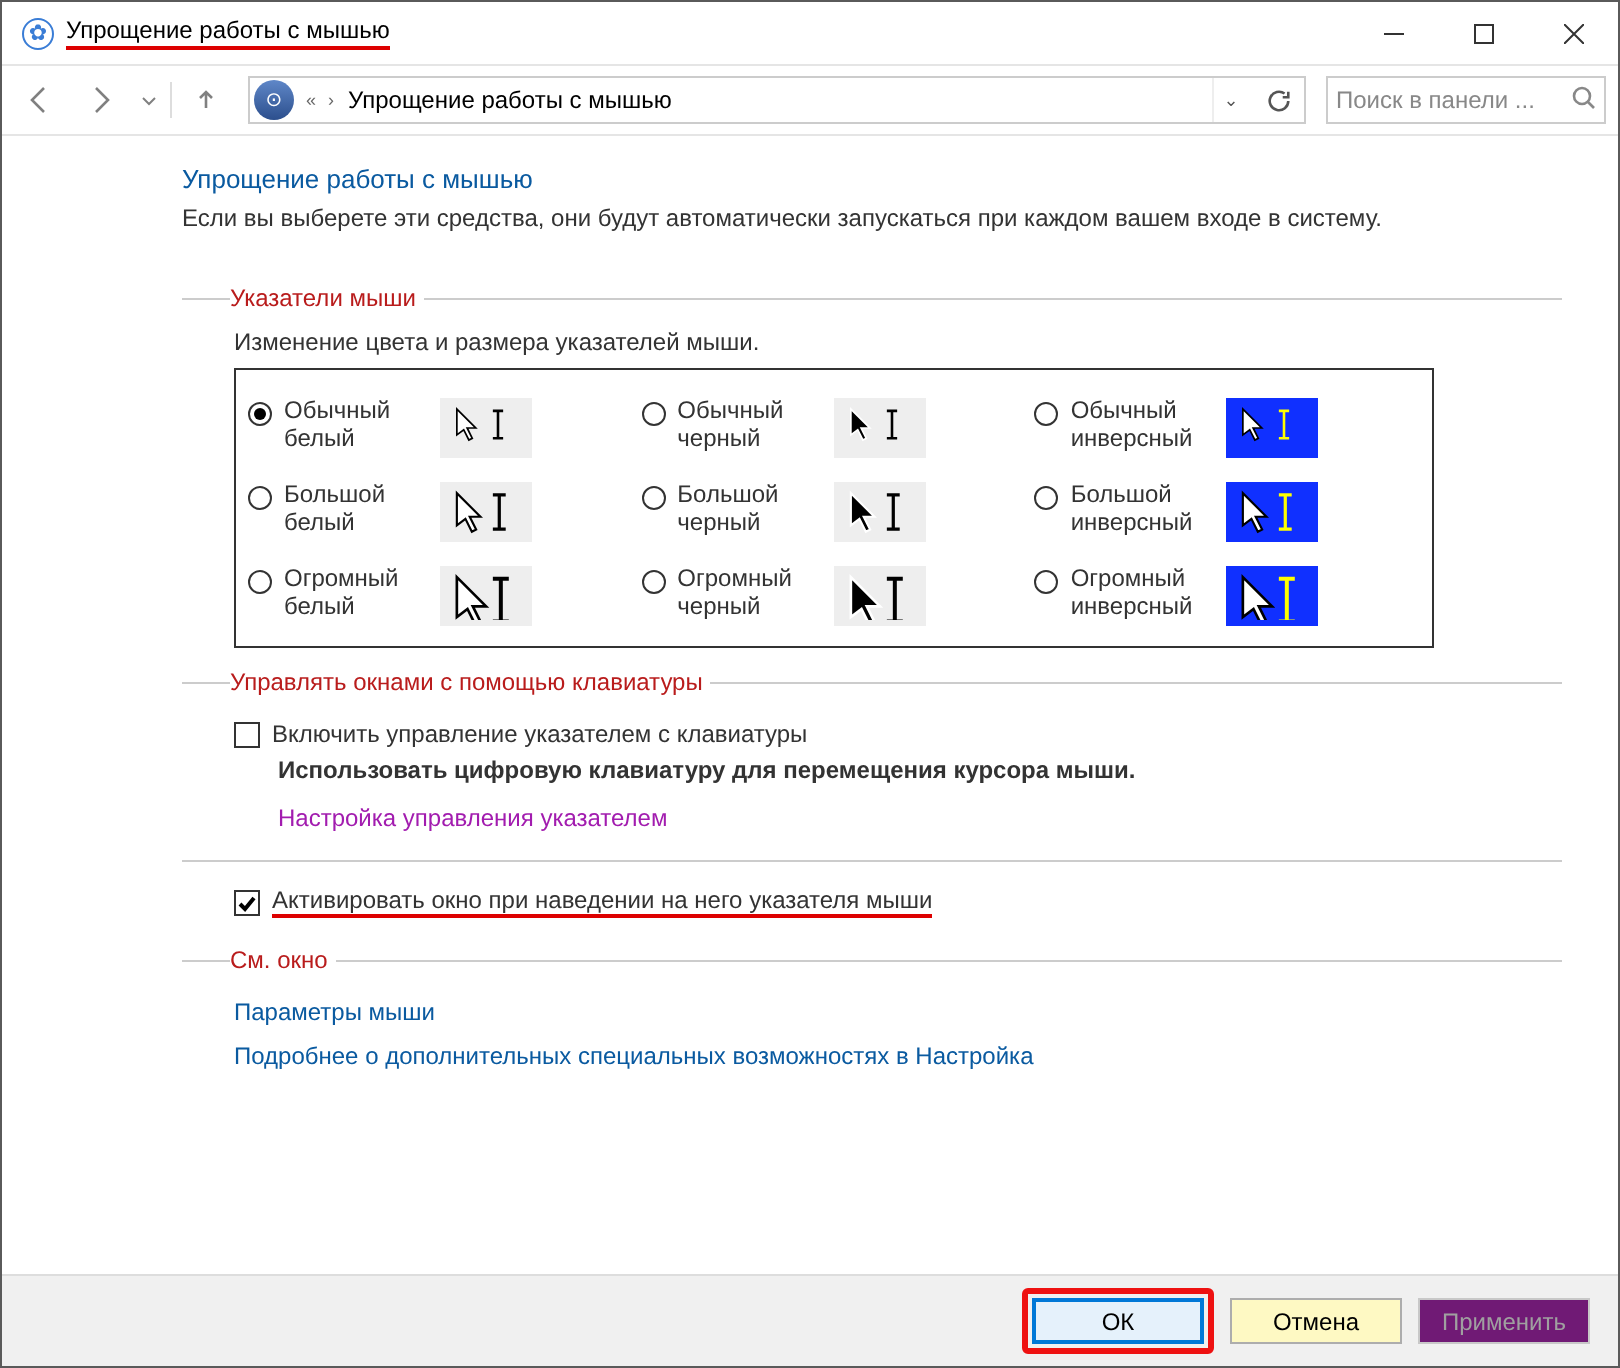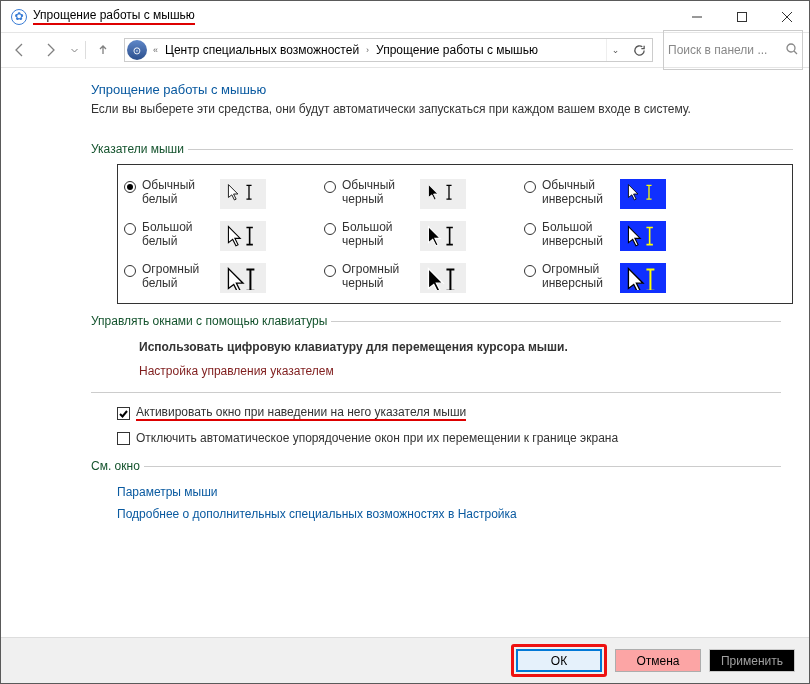--- a/index.html
+++ b/index.html
@@ -16,52 +16,52 @@
   .nav-arrow svg { width:16px; height:16px; stroke:#808080; fill:none; stroke-width:1.3;}
   .nav-arrow.up svg { width:12px; height:12px;}
   .nav-sep { width:1px; height:18px; background:#ddd;}
   .path { flex:1; height:24px; border:1px solid #ccc; display:flex; align-items:center; font-size:12px; gap:2px; padding:0 2px; margin: 0 4px;}
   .path-icon { width:20px; height:20px; background:linear-gradient(#5f87c8,#2c4f8d); border-radius:50%; display:flex; align-items:center; justify-content:center; color:#fff; font-size:10px; margin-right:2px;}
   .path-item { padding:0 3px; white-space:nowrap; }
   .path-chev { color:#666; font-size:9px; padding:0 2px;}
   .path-dropdown { width:18px; height:22px; display:flex; align-items:center; justify-content:center; color:#555; font-size:9px; border-left:1px solid #eee;}
   .path-refresh { width:22px; height:22px; display:flex; align-items:center; justify-content:center; margin-left:2px;}
   .path-refresh svg { width:13px; height:13px; stroke:#555; fill:none; stroke-width:1.4;}
-  .search { width:140px; height:40px; border:1px solid #ccc; display:flex; align-items:center; padding:0 4px; font-size:12px; color:#888; margin-left:2px;}
+  .search { width:140px; height:24px; border:1px solid #ccc; display:flex; align-items:center; padding:0 4px; font-size:12px; color:#888; margin-left:2px;}
   .search-icon { margin-left:auto; }
   .search-icon svg { width:12px; height:12px; stroke:#888; fill:none; stroke-width:1.3;}
 
   .content { flex:1; overflow:auto; padding:10px 28px 10px 90px; font-size:12px; color:#333;}
   .heading { color:#0a5aa0; font-size:13px; margin:4px 0 2px;}
   .subhead { font-size:12px; margin:4px 0 25px; line-height:1.35;}
   fieldset { border:none; border-top:1px solid #ccc; margin:6px 0 10px; padding:8px 0 0 0;}
-  legend { font-size:12px; color:#14532d; padding:0 4px 0 0;}
+  legend { font-size:12px; color:#b91c1c; padding:0 4px 0 0;margin-left:24px;}
   .indent { margin-left:26px; }
   .gridcaption { margin:0 0 6px 0;}
-  .ptr-grid { border:1px solid #333; padding:8px 4px 4px 4px; width: 676px;}
+  .ptr-grid { border:1px solid #333; padding:8px 4px 4px 4px; width: 600px;}
   .ptr-row { display:flex; }
   .ptr-cell { width:200px; display:flex; align-items:flex-start; gap:6px; padding:6px 2px;}
   .radio { width:12px; height:12px; border:1px solid #333; border-radius:50%; flex:none; margin-top:2px; position:relative; background:#fff;}
   .radio.sel::after { content:""; position:absolute; inset:2px; border-radius:50%; background:#000;}
   .ptr-label { width:72px; font-size:12px; line-height:1.15;}
   .ptr-swatch { width:46px; height:30px; background:#eee; display:flex; align-items:center; justify-content:center; }
   .ptr-swatch.inv { background:#1030ff; }
   .cursor-svg { width:36px; height:24px; }
   .chk-row { display:flex; align-items:center; gap:6px; margin:4px 0 4px 26px;}
   .chk { width:13px; height:13px; border:1px solid #333; flex:none; background:#fff; display:flex; align-items:center; justify-content:center;}
   .chk.checked svg { width:11px; height:11px; stroke:#000; fill:none; stroke-width:2;}
   .chk:not(.checked) svg{ display:none;}
   .link { color:#0a5aa0; padding:4px 0; display:block;}
   .link.u { }
   .underline-red { border-bottom:2px solid #d00;}
 
   .buttons { height:46px; border-top:1px solid #ddd; background:#f0f0f0; display:flex; align-items:center; justify-content:flex-end; gap:8px; padding:0 14px;}
-  .btn { width:86px; height:23px; border:1px solid #adadad; background:#fca5a5; font-size:12px; display:flex; align-items:center; justify-content:center;}
+  .btn { width:86px; height:23px; border:1px solid #adadad; background:#fef9c3; font-size:12px; display:flex; align-items:center; justify-content:center;}
   .btn.focused { border:2px solid #0078d7; background:#e5f1fb;}
-  .btn.disabled { color:#a0a0a0; border-color:#c8c8c8; background:#000000;}
+  .btn.disabled { color:#a0a0a0; border-color:#c8c8c8; background:#701a75;}
 
   .ok-ring { padding:2px; border:3px solid #e11; border-radius:3px;}
   .content { position:relative; }
 </style>
 </head>
 <body>
 
 <div class="window">
 
   <div class="titlebar">
@@ -103,21 +103,20 @@
       </span>
     <span class="nav-sep"></span>
     <span class="nav-arrow up">
         <svg viewBox="0 0 12 12">
           <path d="M6 10 V2 M3 5 L6 2 L9 5"></path>
         </svg>
       </span>
     <div class="path">
       <span class="path-icon">⊙</span>
       <span class="path-chev">«</span>
-      <span class="path-item">Центр специальных возможностей</span>
       <span class="path-chev">›</span>
       <span class="path-item">Упрощение работы с мышью</span>
       <span style="flex:1"></span>
       <span class="path-dropdown">⌄</span>
       <span class="path-refresh">
           <svg viewBox="0 0 14 14">
             <path d="M12 7a5 5 0 1 1-2-4 M12 2v3h-3"></path>
           </svg>
         </span>
     </div>
@@ -130,20 +129,21 @@
     </div>
   </div>
 
   <div class="content">
     <div class="heading">Упрощение работы с мышью</div>
     <div class="subhead">Если вы выберете эти средства, они будут автоматически запускаться при каждом вашем входе в систему.</div>
 
     <fieldset>
       <legend>Указатели мыши</legend>
       <div class="indent">
+        <div class="gridcaption">Изменение цвета и размера указателей мыши.</div>
         <div class="ptr-grid" id="ptrGrid">
             <div class="ptr-row">
               <label class="ptr-cell">
                 <span class="radio sel"></span>
                 <span class="ptr-label">Обычный<br>белый</span>
                 <span class="ptr-swatch">
                   <svg class="cursor-svg" viewBox="0 0 40 28">
     <g transform="translate(3,3) scale(1)">
       <path d="M0 0 L0 15 L4 12 L7 18 L9 17 L6 11 L11 11 Z" fill="#fff" stroke="#000" stroke-width="1"></path>
     </g>
@@ -269,37 +269,37 @@
   </svg>
                 </span>
               </label>
             </div>
           </div>
       </div>
     </fieldset>
 
     <fieldset>
       <legend>Управлять окнами с помощью клавиатуры</legend>
+      <label class="chk-row">
+        <span class="chk" id="chk1"></span>
+        <span>Включить управление указателем с клавиатуры</span>
+      </label>
       <div style="margin:4px 0 6px 48px;font-weight:bold;">Использовать цифровую клавиатуру для перемещения курсора мыши.</div>
-      <a class="link indent" style="margin-left:48px; color:#7f1d1d;">Настройка управления указателем</a>
+      <a class="link indent" style="margin-left:48px; color:#a21caf;">Настройка управления указателем</a>
     </fieldset>
 
     <fieldset>
       <label class="chk-row">
         <span class="chk checked" id="chk2">
             <svg viewBox="0 0 11 11">
               <path d="M2 6 L4.5 8.5 L9 3"></path>
             </svg>
           </span>
         <span class="underline-red">Активировать окно при наведении на него указателя мыши</span>
       </label>
-      <label class="chk-row" style="margin-top:10px;">
-        <span class="chk" id="chk3"></span>
-        <span>Отключить автоматическое упорядочение окон при их перемещении к границе экрана</span>
-      </label>
     </fieldset>
 
     <fieldset>
       <legend>См. окно</legend>
       <a class="link u indent">Параметры мыши</a>
       <a class="link u indent">Подробнее о дополнительных специальных возможностях в Настройка</a>
     </fieldset>
   </div>
 
   <div class="buttons">

